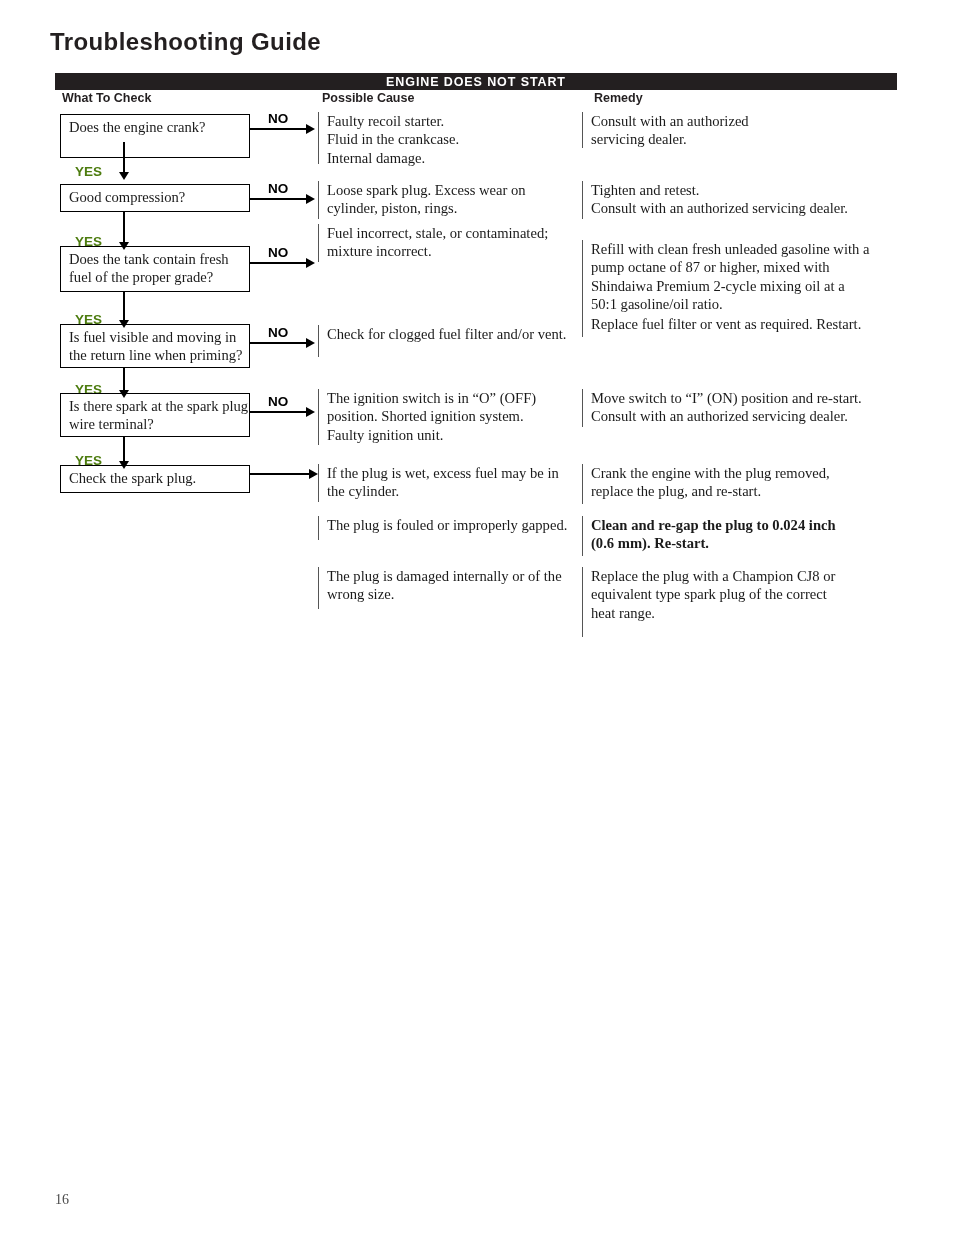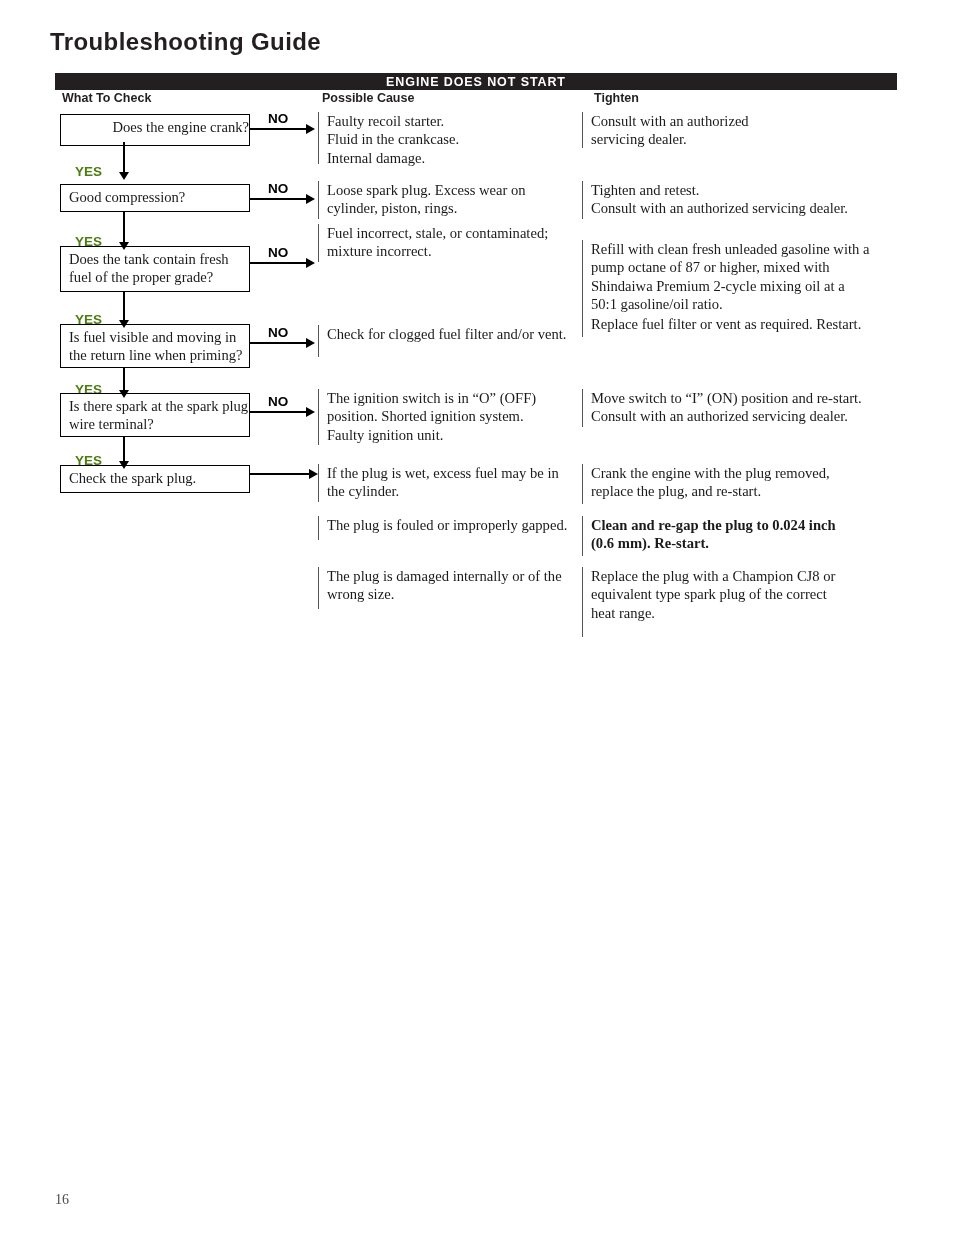--- a/index.html
+++ b/index.html
@@ -168,23 +168,23 @@
 <body>
 
 <div id="page-title">Troubleshooting Guide</div>
 
 <div id="section-banner">
   <span class="banner-label">ENGINE DOES NOT START</span>
 </div>
 
 <div class="col-header" id="col-header-check">What To Check</div>
 <div class="col-header" id="col-header-cause">Possible Cause</div>
-<div class="col-header" id="col-header-remedy">Tighten</div>
-
-<div class="flow-box" style="top:114px; height:32px;text-align:right;">Does the engine crank?</div>
+<div class="col-header" id="col-header-remedy">Remedy</div>
+
+<div class="flow-box" style="top:114px; height:44px;">Does the engine crank?</div>
 <div class="no-connector" style="left:250px; top:128px; width:65px;">
   <div class="no-line" style="width:56px;"></div>
   <div class="no-arrowhead" style="left:56px;"></div>
   <div class="no-label" style="left:18px;">NO</div>
 </div>
 <div class="cause-cell" style="top:112px; height:52px;">Faulty recoil starter.
 Fluid in the crankcase.
 Internal damage.</div>
 <div class="remedy-cell" style="top:112px; height:36px;">Consult with an authorized
 servicing dealer.</div>

